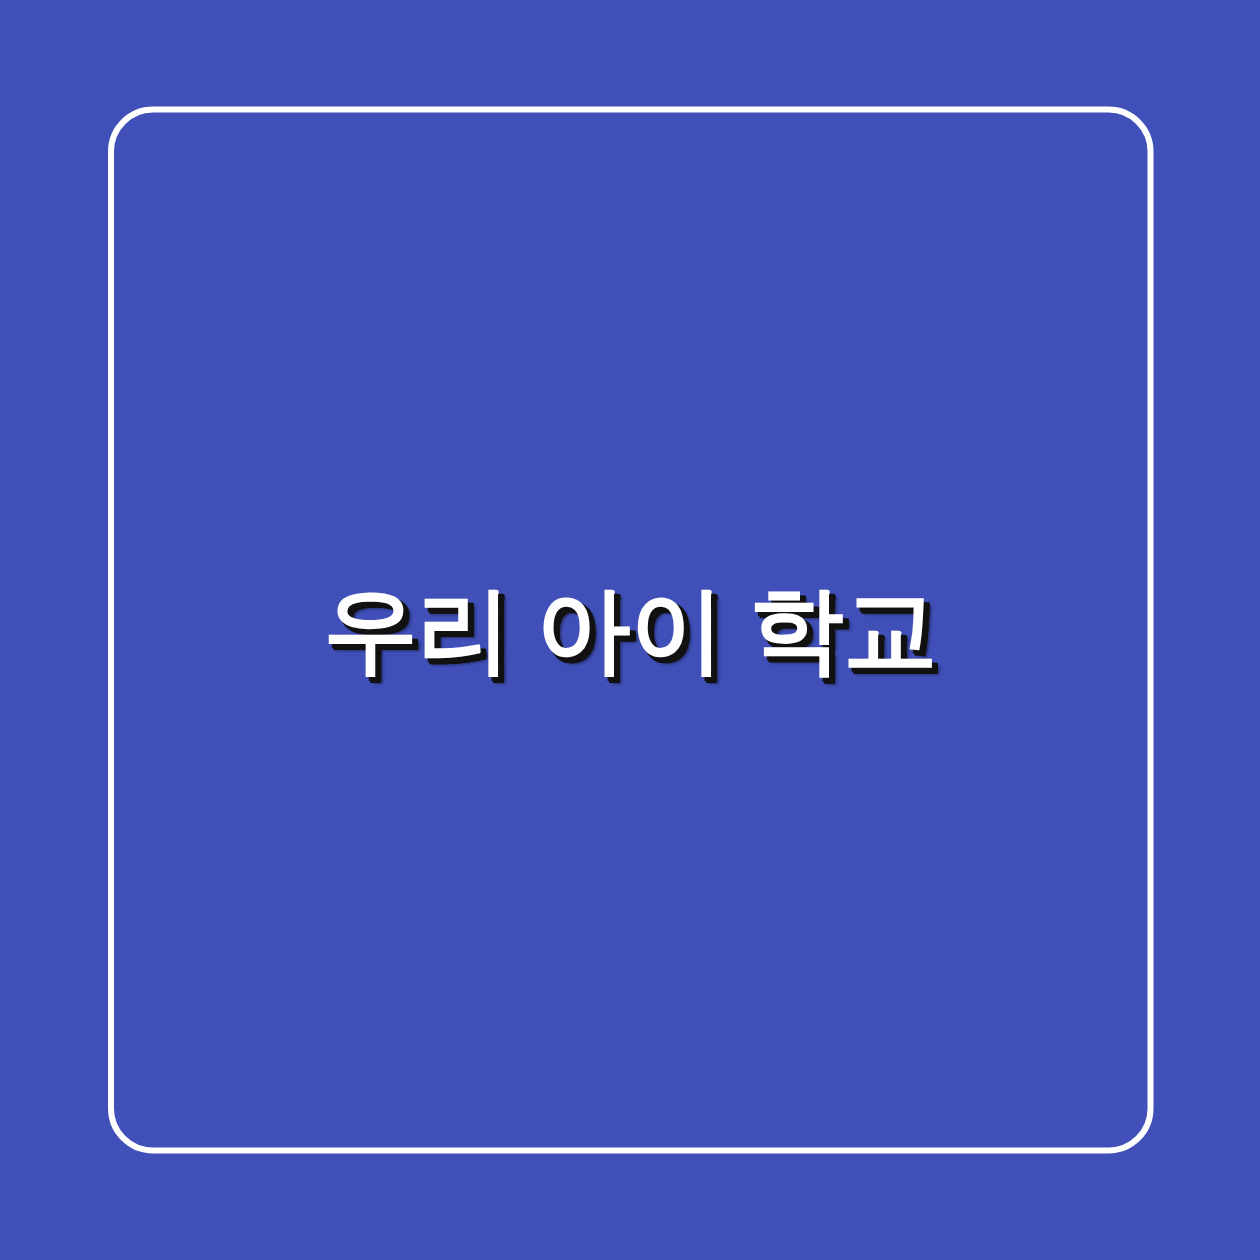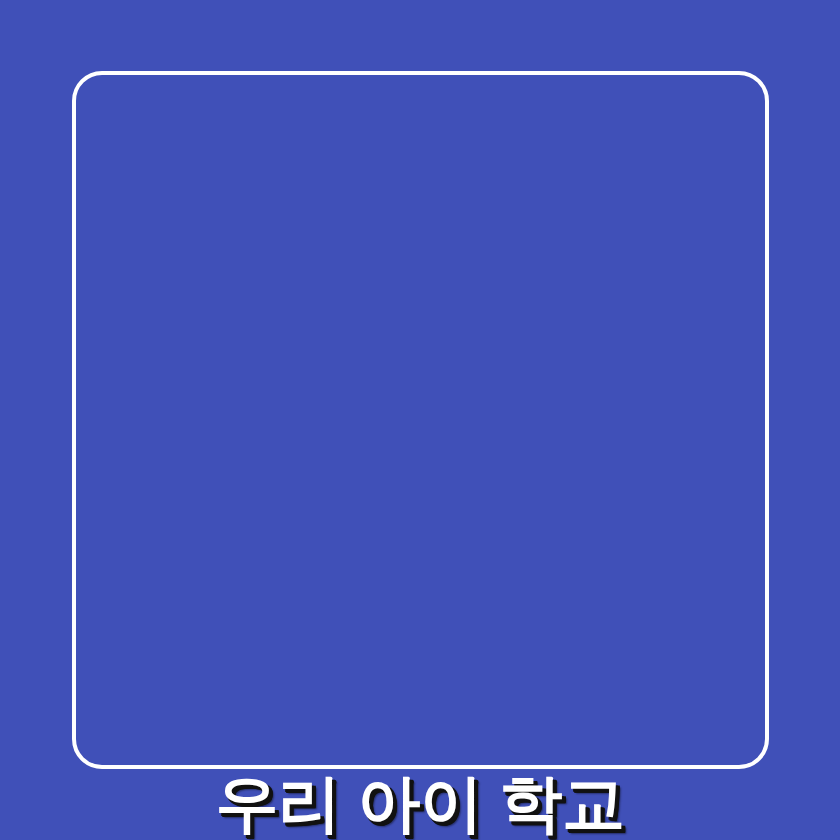--- a/index.html
+++ b/index.html
@@ -37,21 +37,21 @@
   }
 
   
   #headline-block {
     position: absolute;
     left: 0;
     top: 0;
     width: 840px;
     height: 840px;
     display: flex;
-    flex-direction: column;
+    flex-direction: row;
     align-items: center;
     justify-content: flex-end;
     box-sizing: border-box;
     padding: 0 84px;
   }
 
   .headline-line {
     display: block;
     width: 100%;
     text-align: center;

